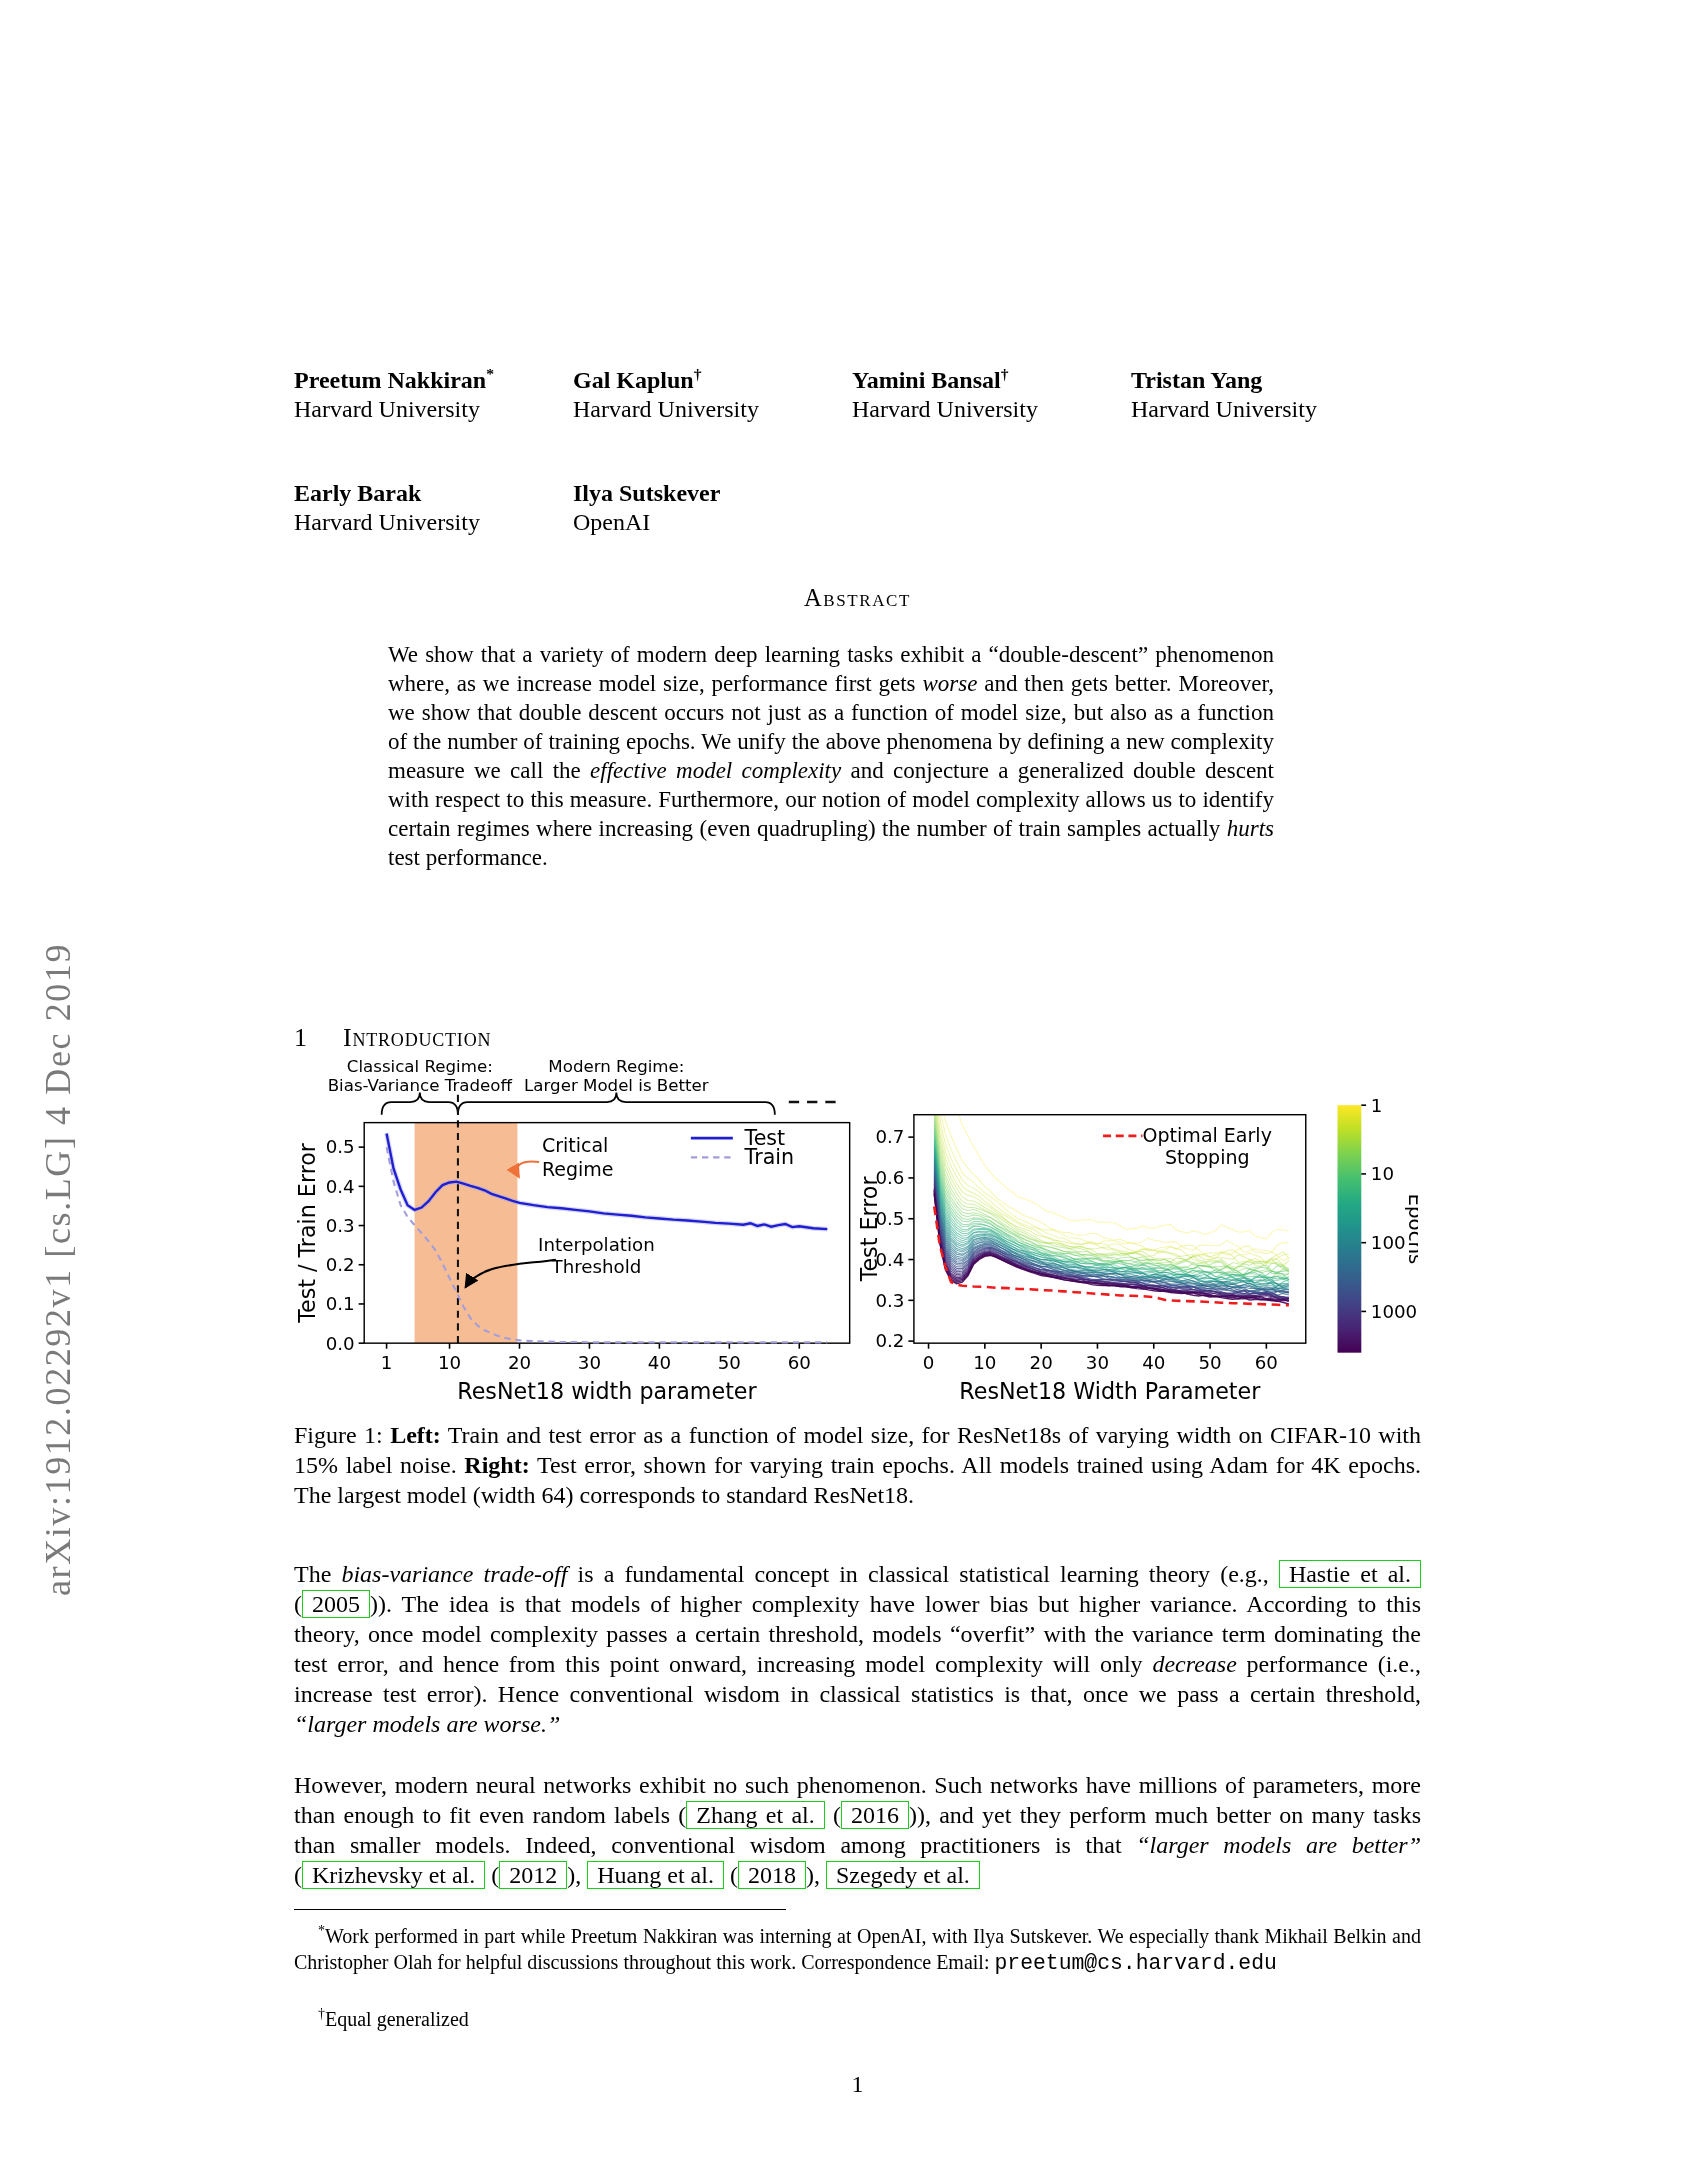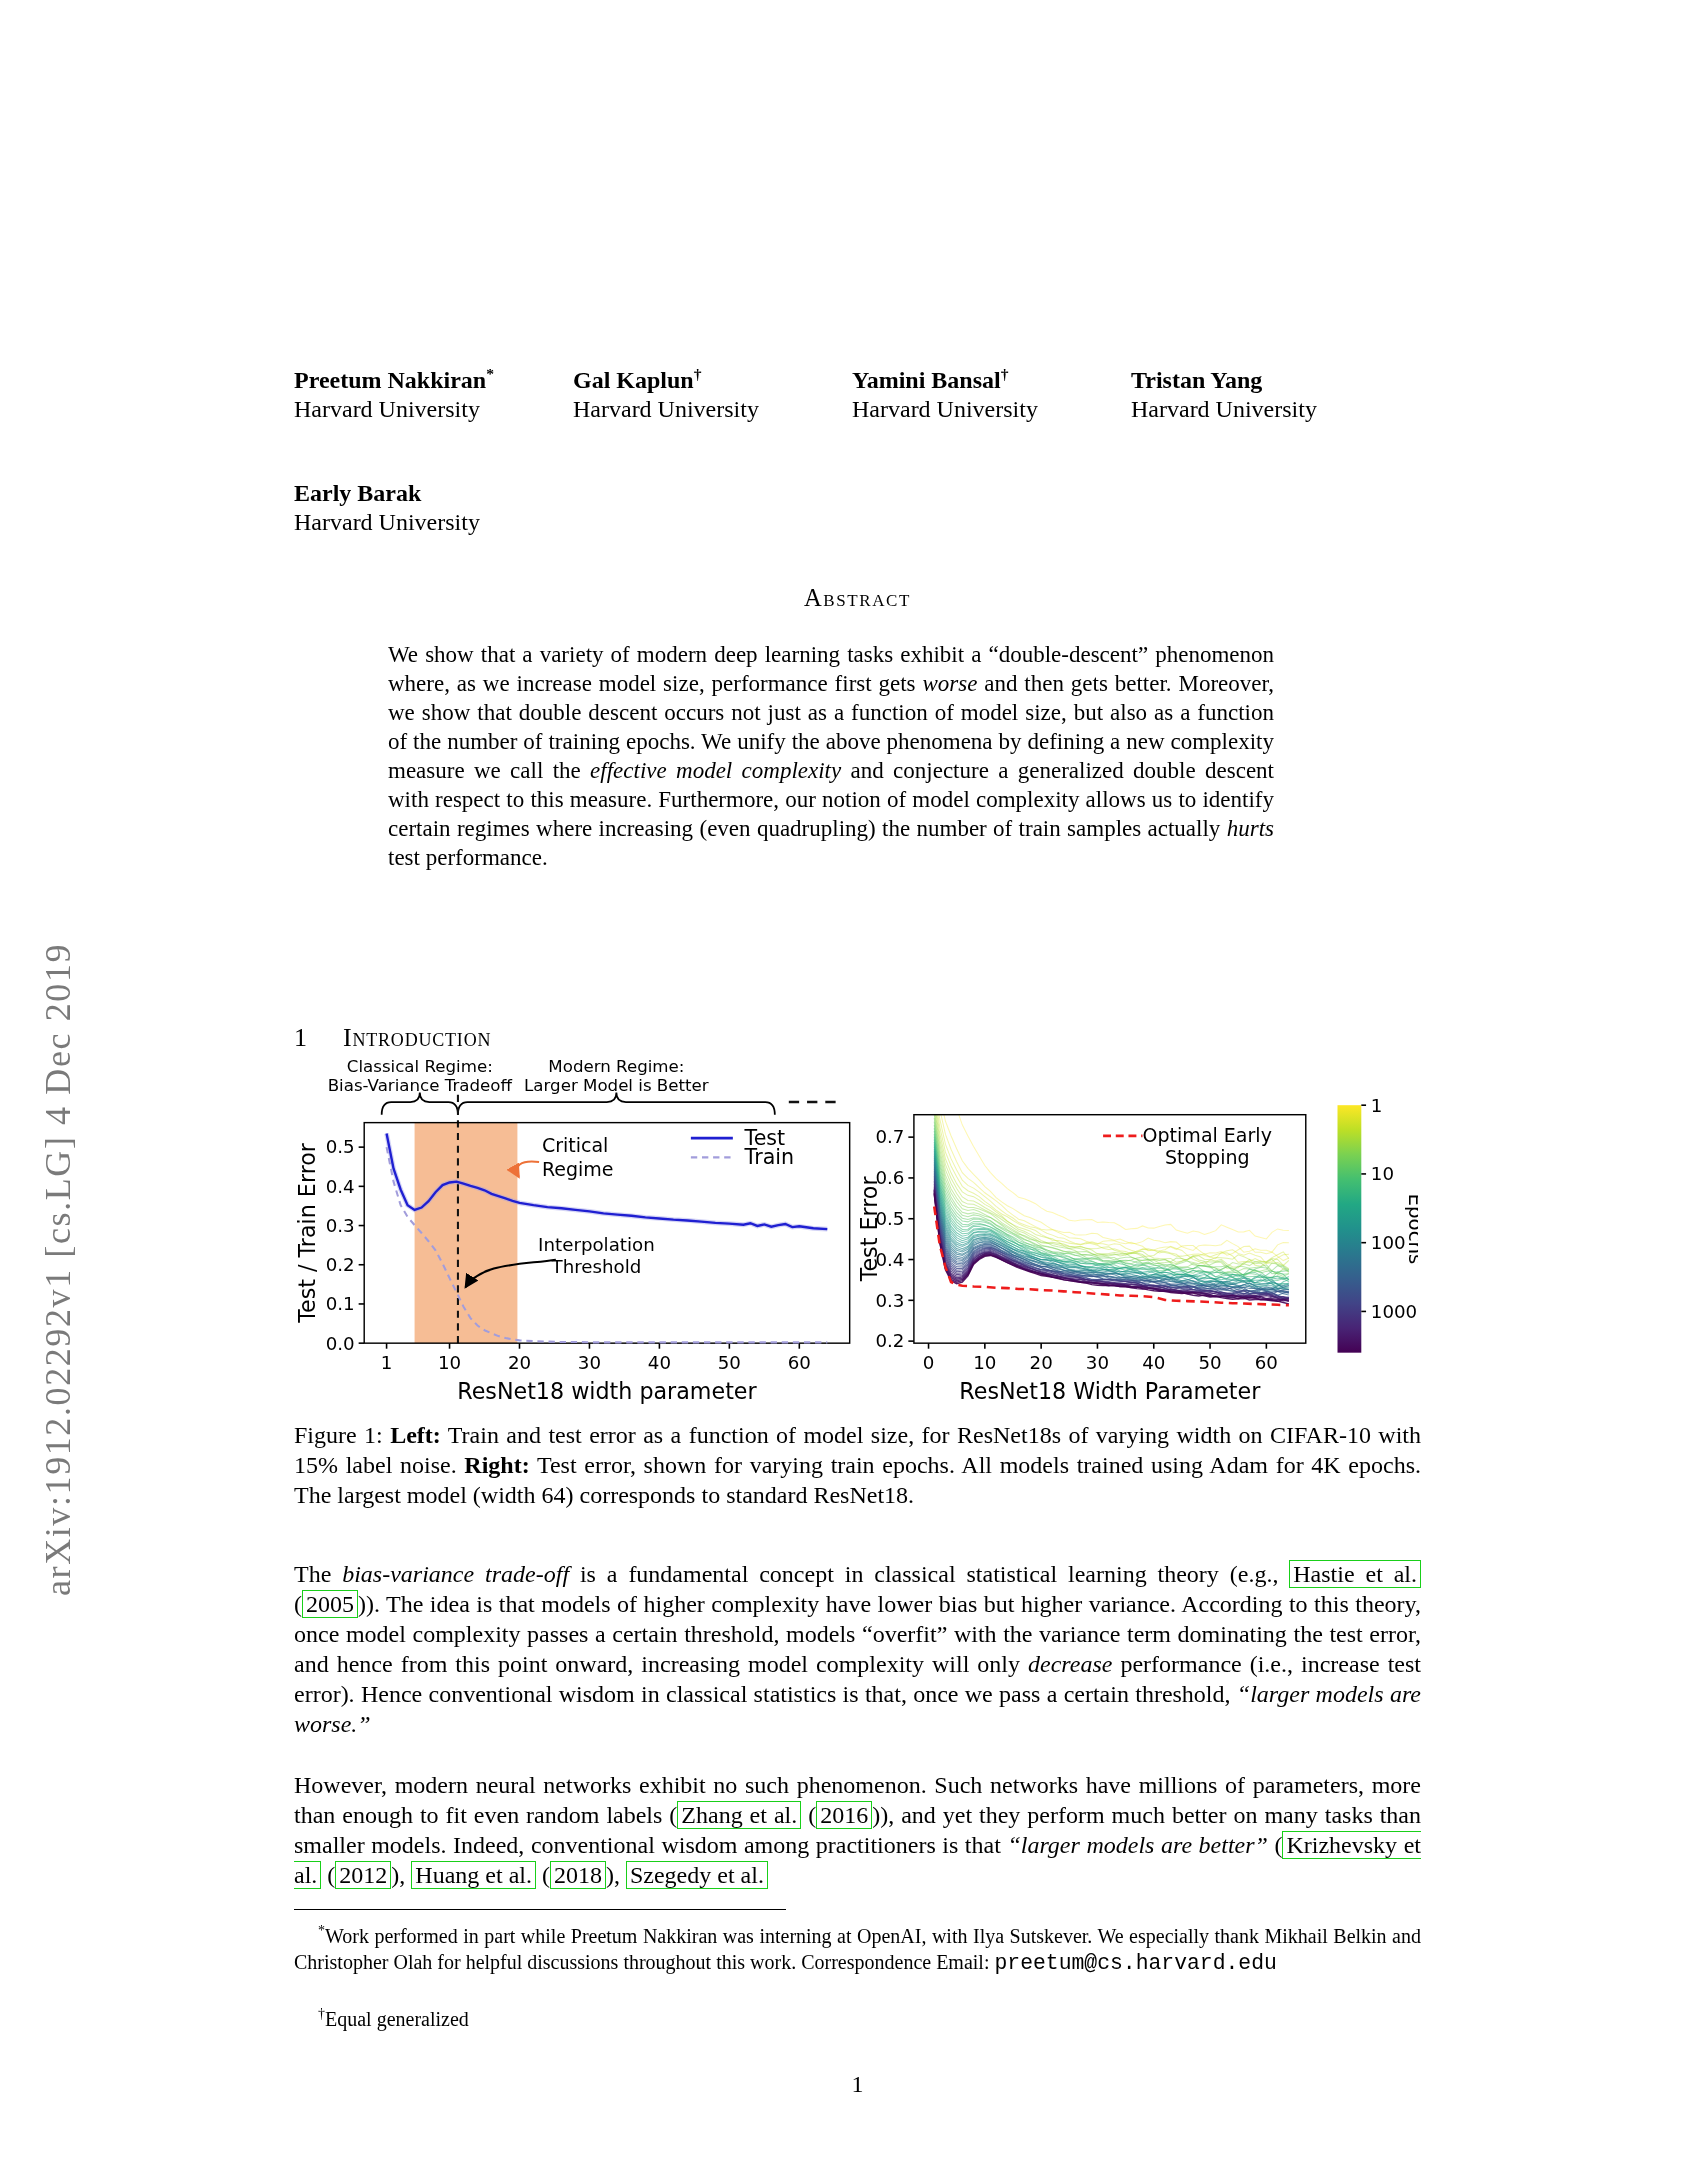--- a/index.html
+++ b/index.html
@@ -32,21 +32,21 @@
   .sec{position:absolute;top:983px;left:0;font-size:26px;margin-top:40px;}
   .sec .secnum{display:inline-block;width:49px;}
   .sec .sectitle{font-variant-caps:small-caps;letter-spacing:0.8px;}
   .figure{position:absolute;top:1056px;left:0;width:1127px;height:356px;display:flex;}
   .figure .chartbox{flex:0 0 auto;}
   .caption{position:absolute;top:1420px;left:0;width:1127px;margin:0;
     font-size:24px;line-height:30px;text-align:justify;}
   .body{position:absolute;left:0;width:1127px;margin:0;font-size:24px;line-height:30px;text-align:justify;}
   .p1{top:1559px;}
   .p2{top:1770px;}
-  .cite{border:1.6px solid #19cf19;padding:0 3px;}
+  .cite{border:1.6px solid #19cf19;padding:0 9px;}
   .mono{font-family:"Liberation Mono", monospace;font-size:21.4px;margin-top:22px;}
   .fnrule{position:absolute;top:1909px;left:0;width:492px;border-top:1.6px solid #000;}
   .fn{position:absolute;left:0;width:1127px;margin:0;font-size:20px;line-height:26px;
     text-align:justify;text-indent:24px;}
   .fn1{top:1918px;}
   .fn2{top:2001px;}
   .fn sup{font-size:70%;}
   .pageno{position:absolute;top:2071px;left:0;width:1127px;text-align:center;font-size:24px;}
   i{font-style:italic;}
   svg text{font-family:"DejaVu Sans", sans-serif;fill:#000;}
@@ -75,20 +75,24 @@
     <div class="author">
       <div class="aline"><span>Tristan Yang</span><sup></sup></div>
       <div class="affil">Harvard University</div>
     </div>
   </div>
 
   <div class="authors row2">
     <div class="author">
       <div class="aline"><span>Early Barak</span><sup></sup></div>
       <div class="affil">Harvard University</div>
+    </div>
+    <div class="author">
+      <div class="aline"><span>Ilya Sutskever</span><sup></sup></div>
+      <div class="affil">OpenAI</div>
     </div>
   </div>
 
   <div class="abs-head">Abstract</div>
   <p class="abs-body"><span>We show that a variety of modern deep learning tasks exhibit a “double-descent” phenomenon where, as we increase model size, performance first gets </span><i>worse</i><span> and then gets better.  Moreover, we show that double descent occurs not just as a function of model size, but also as a function of the number of training epochs. We unify the above phenomena by defining a new complexity measure we call the </span><i>effective model complexity</i><span> and conjecture a generalized double descent with respect to this measure. Furthermore, our notion of model complexity allows us to identify certain regimes where increasing (even quadrupling) the number of train samples actually </span><i>hurts</i><span> test performance.</span></p>
 
   <div class="sec">
     <span class="secnum">1</span><span class="sectitle">Introduction</span>
   </div>
 

